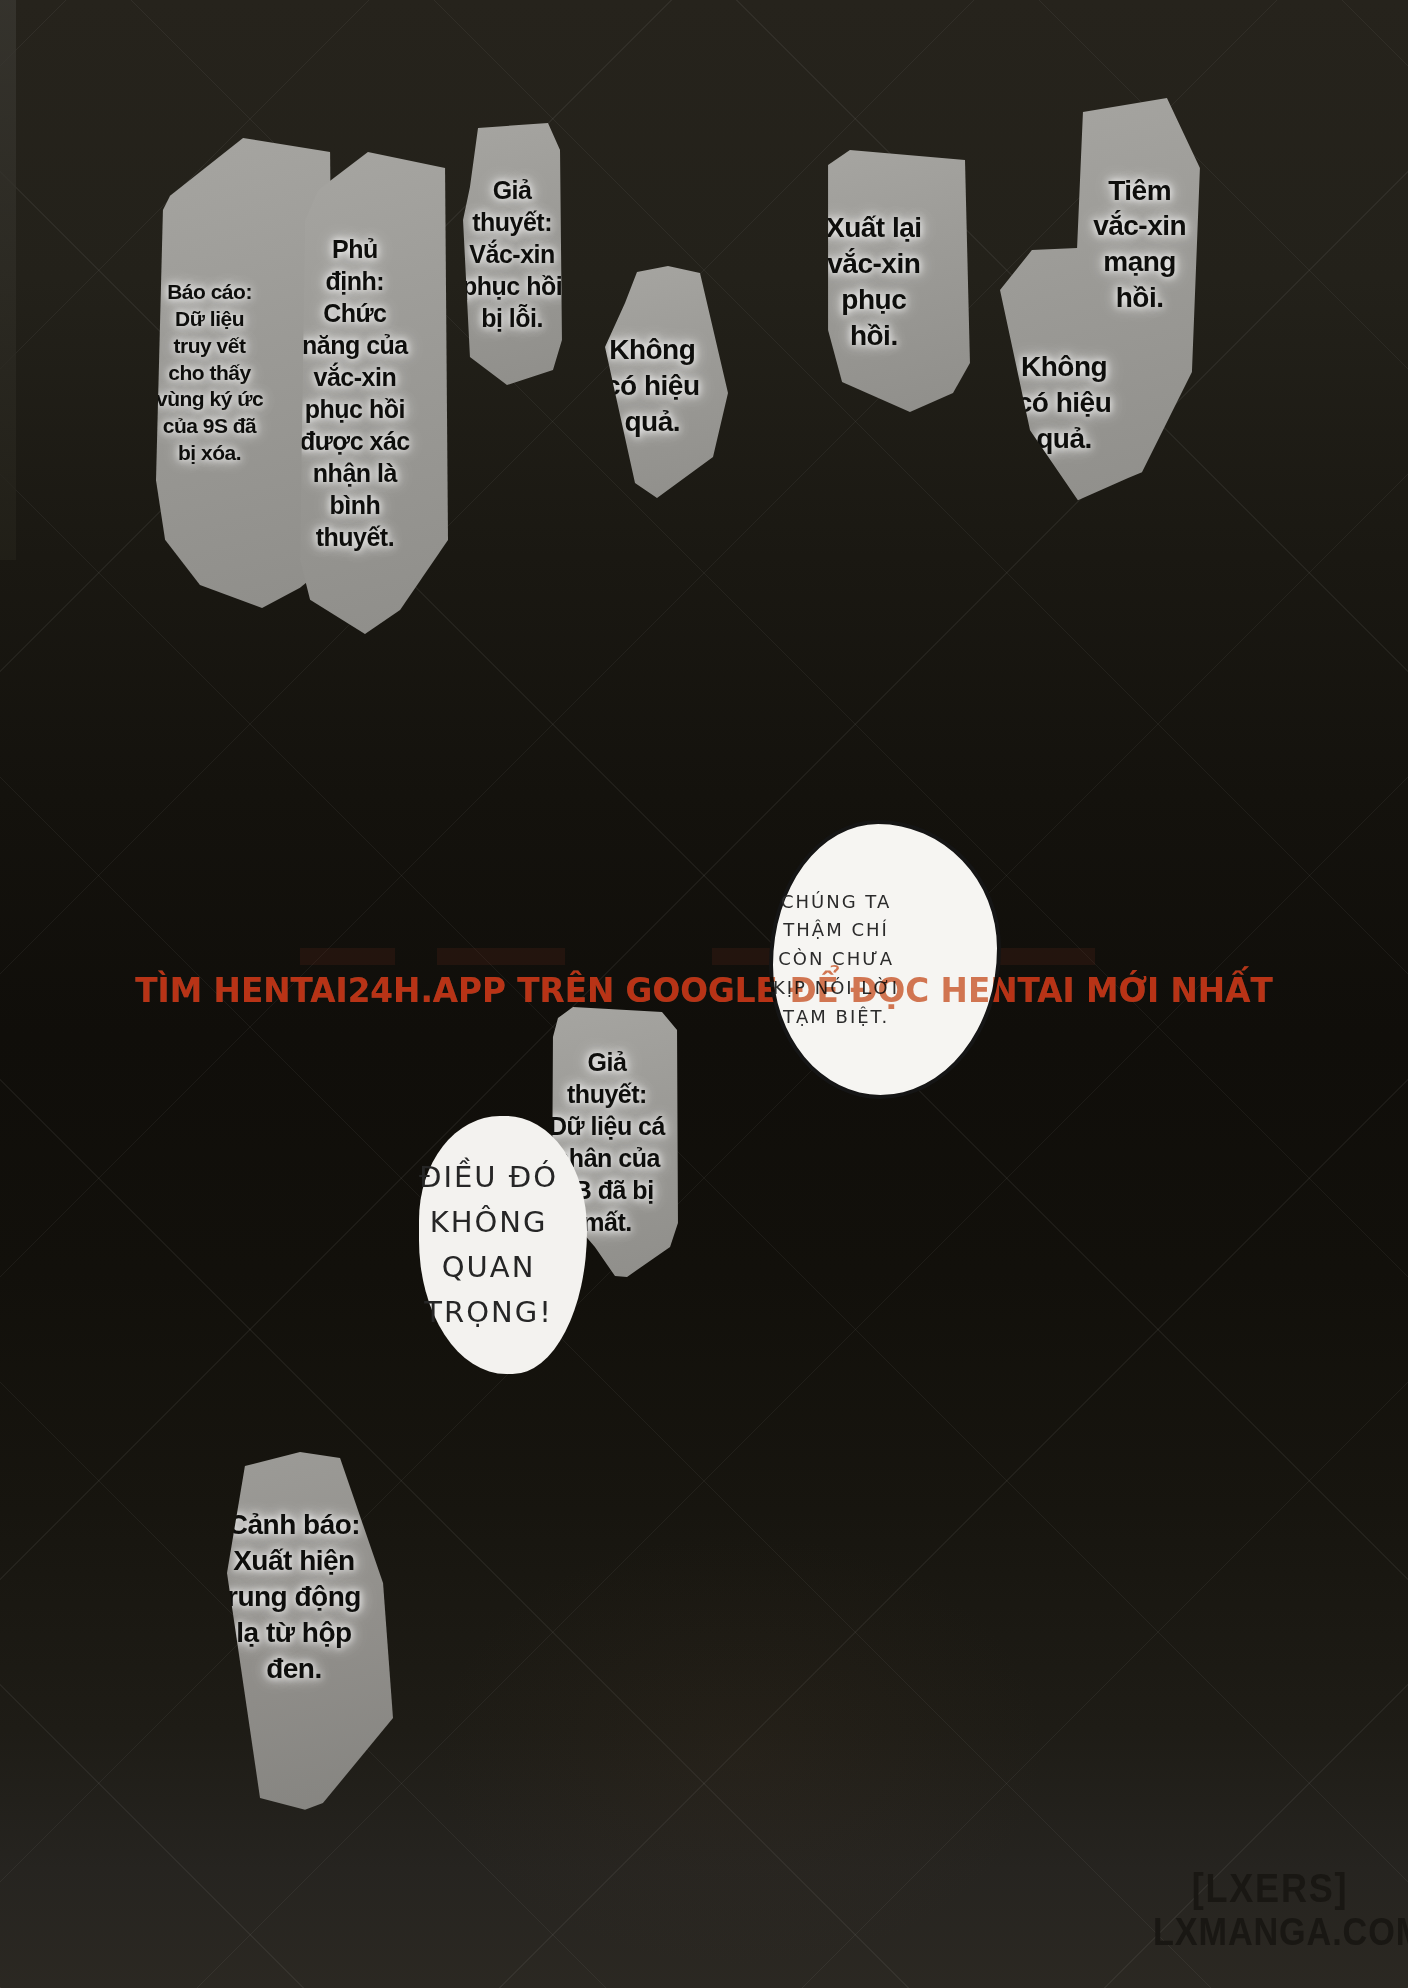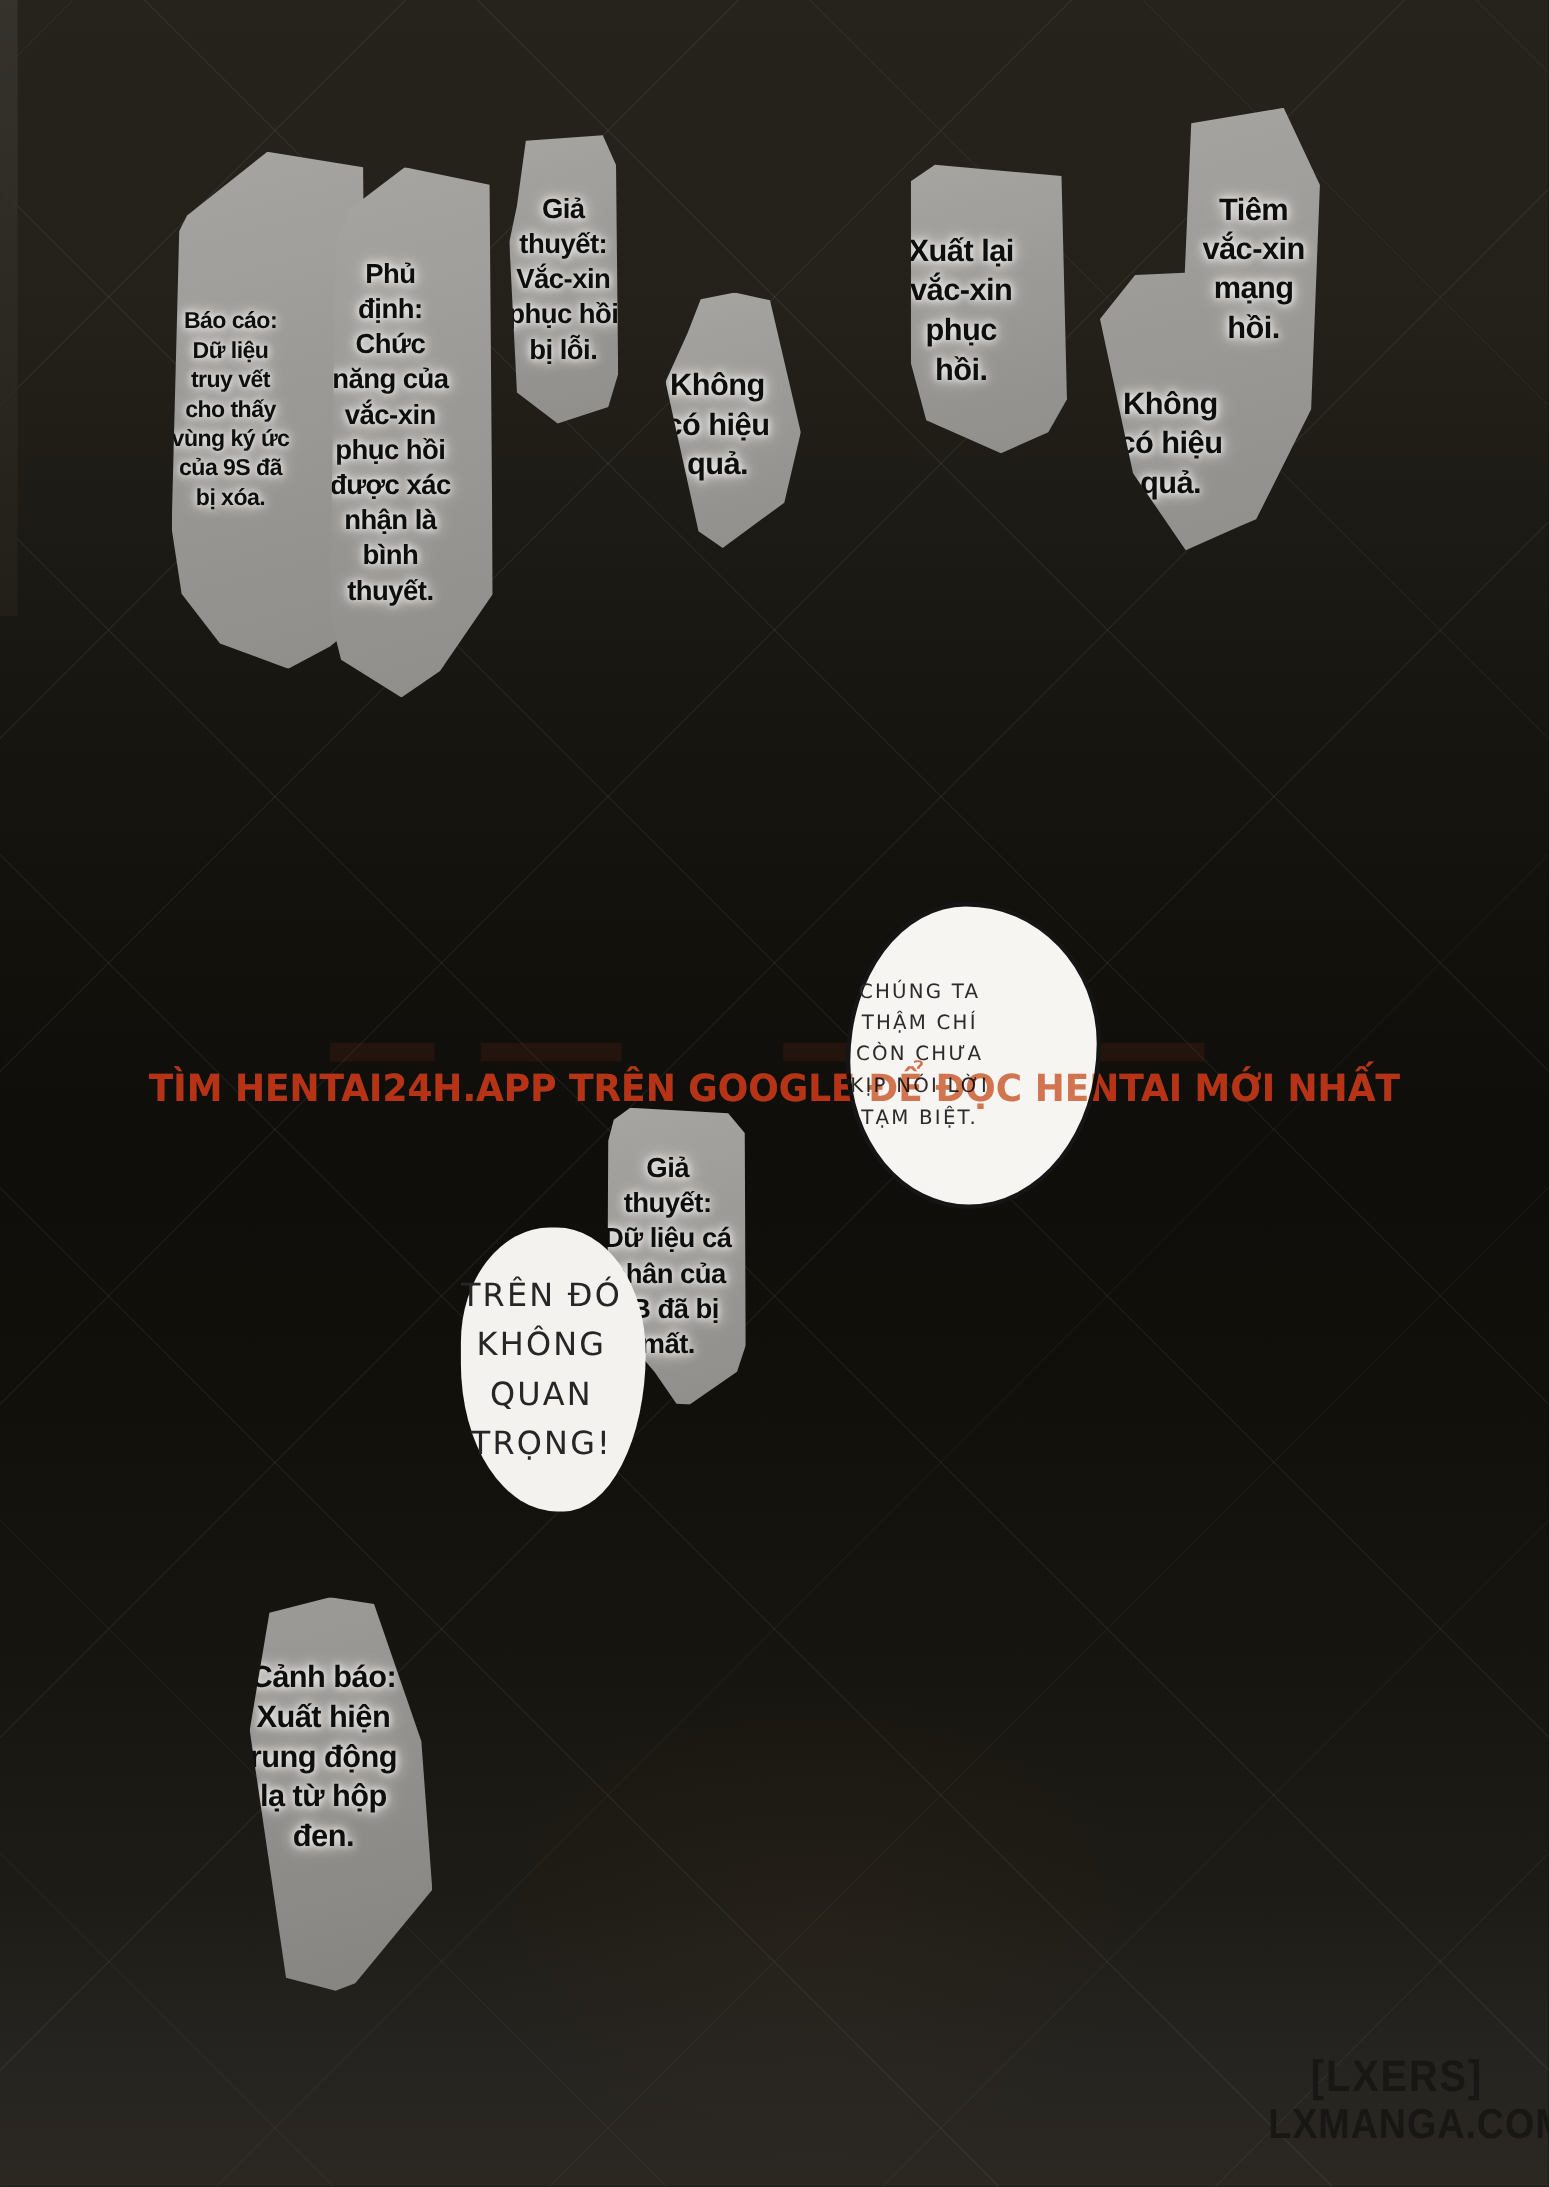--- a/index.html
+++ b/index.html
@@ -191,21 +191,21 @@
   <div class="bubble gray" id="b9">
     <div class="sys-text">Giả
 thuyết:
 Dữ liệu cá
 nhân của
 2B đã bị
 mất.</div>
   </div>
 
   <div class="bubble" id="b10">
-    <div class="hand-text">TRÊN ĐÓ
+    <div class="hand-text">ĐIỀU ĐÓ
 KHÔNG
 QUAN
 TRỌNG!</div>
   </div>
 
 
   <div class="bubble gray" id="b12">
     <div class="sys-text">Cảnh báo:
 Xuất hiện
 rung động

